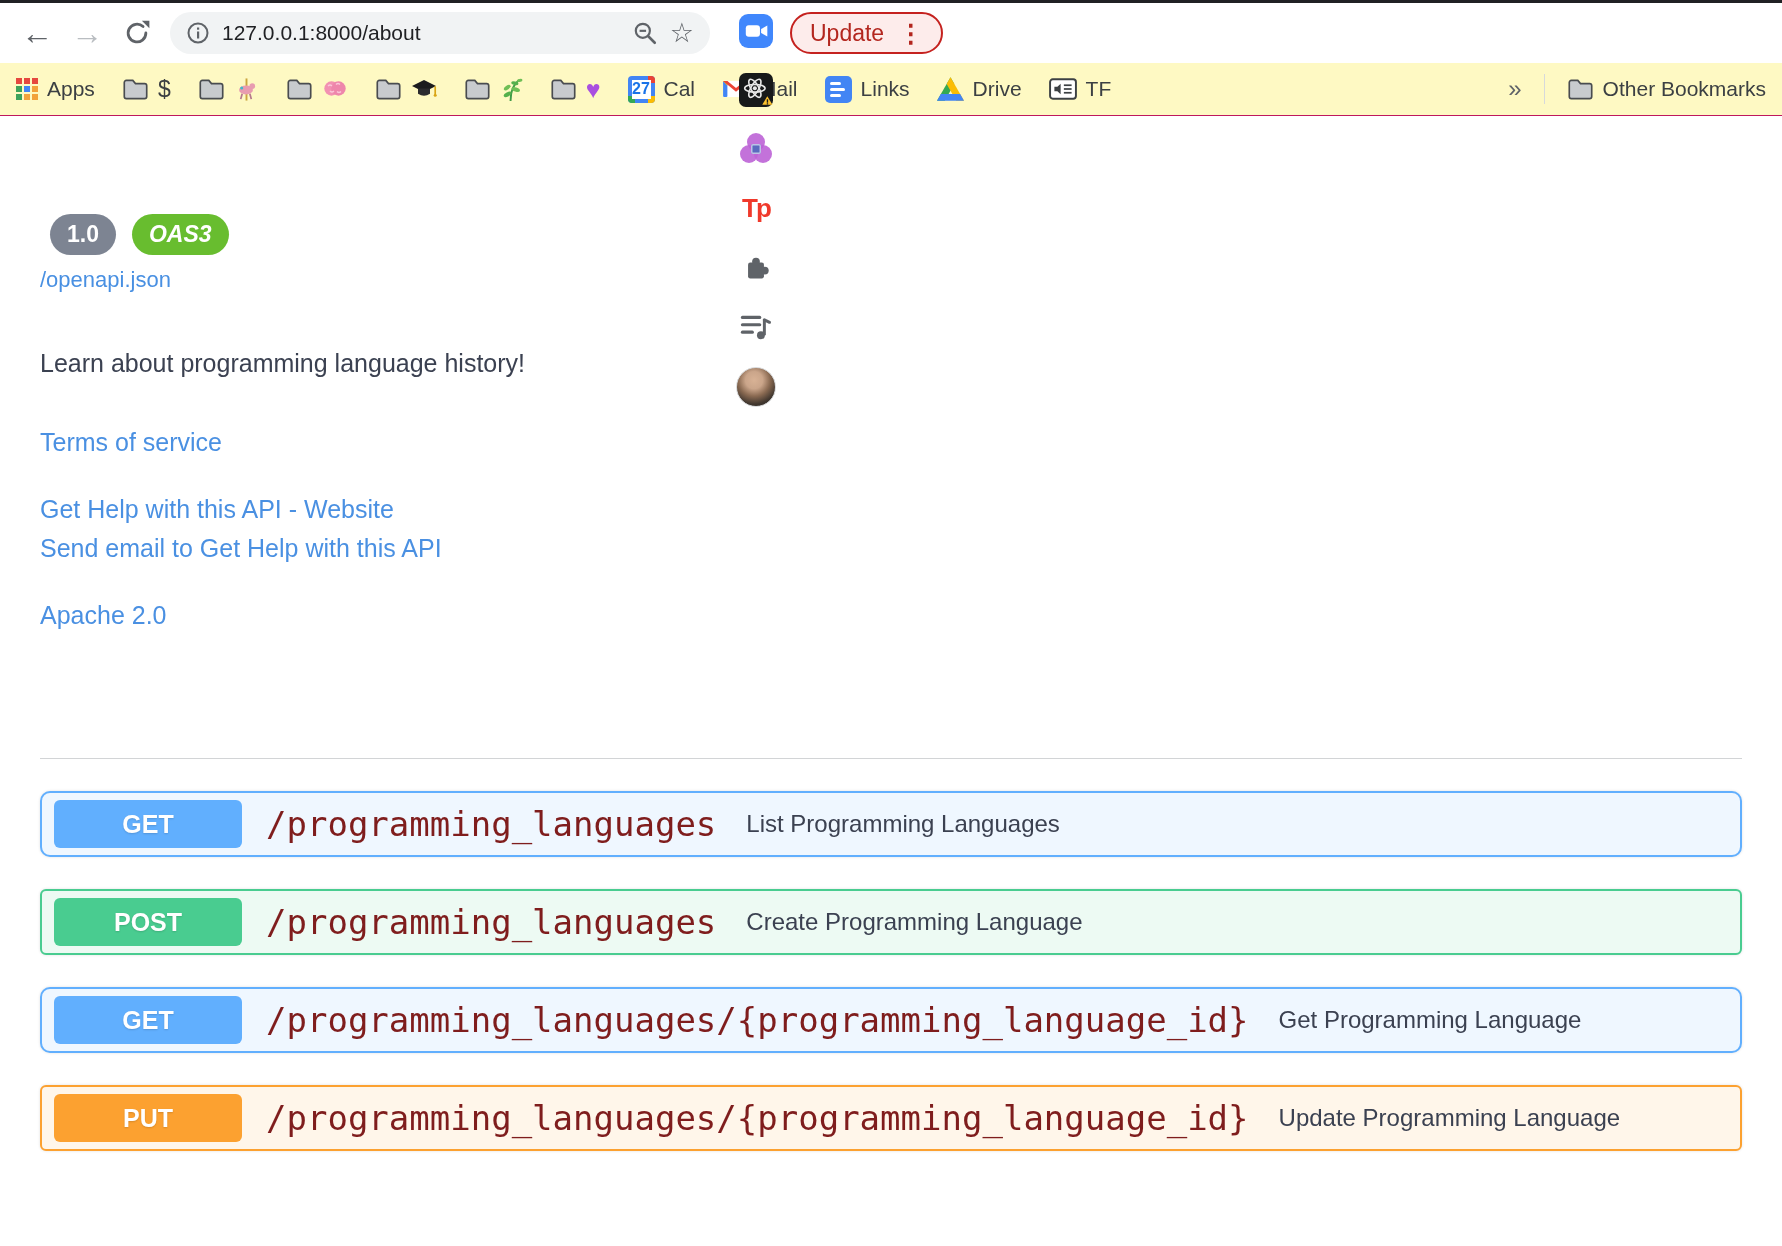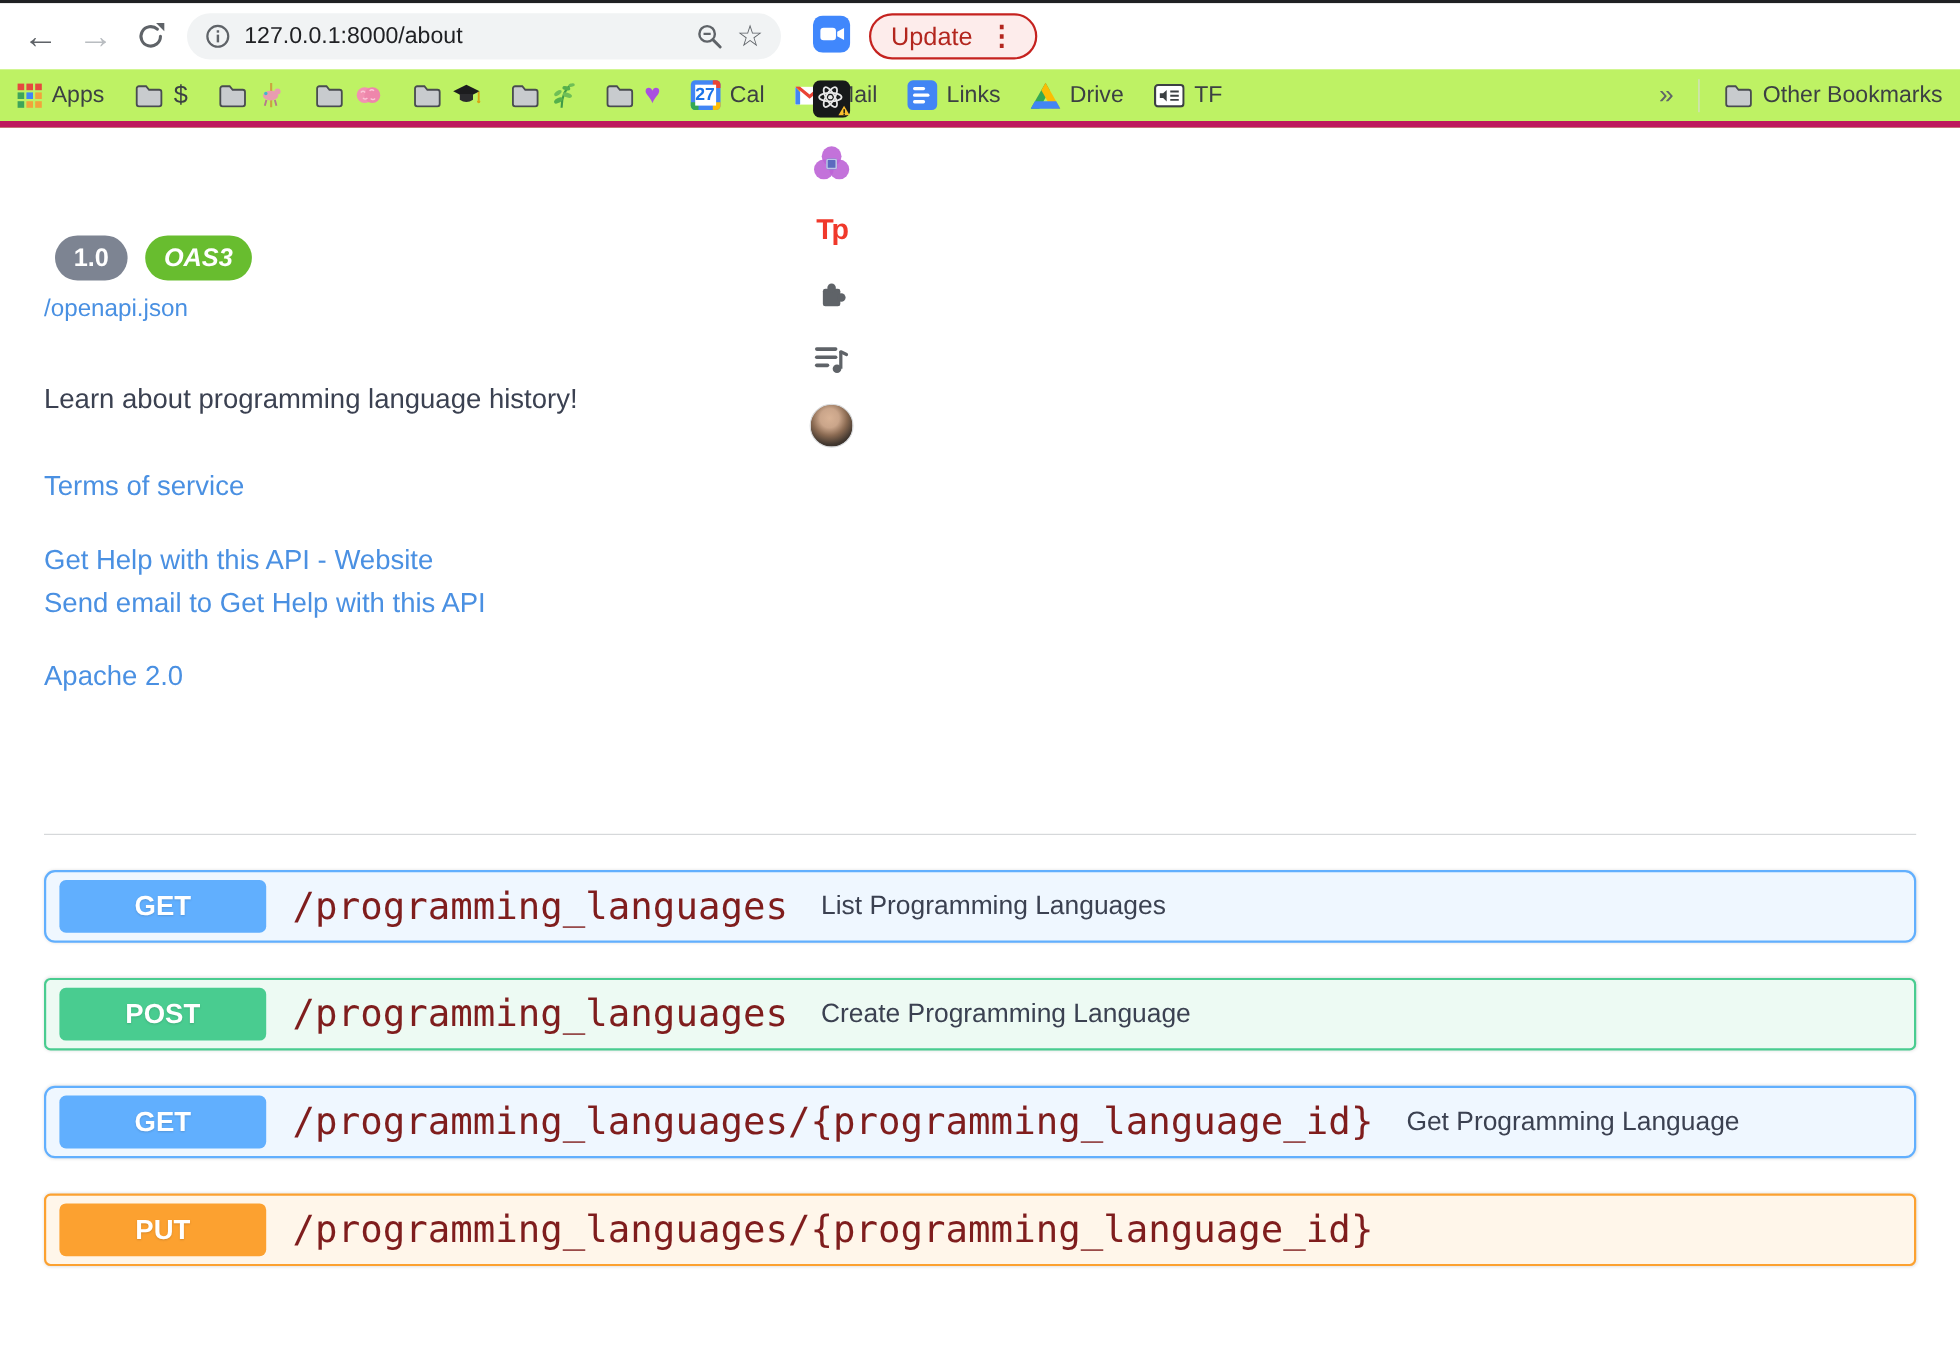--- a/index.html
+++ b/index.html
@@ -33,22 +33,22 @@
                        box-shadow: inset 0 0 0 1.5px rgba(255,255,255,.6); }
   .avatar { width:40px; height:40px; border-radius:50%;
             background: radial-gradient(circle at 45% 32%, #d8b295 0%, #caa58a 26%, #8a6a52 48%, #41372f 72%, #262220 100%);
             border:1px solid #d8dadc; cursor:pointer; flex:none; }
   .update-pill { margin-left:14px; height:42px; border:2px solid #c5221f; background:#fdeceb; border-radius:21px;
                  display:flex; align-items:center; gap:14px; padding:0 18px; cursor:pointer; flex:none; }
   .update-pill .label { color:#b3261e; font-size:23px; }
   .update-pill .kebab { color:#b3261e; font-size:25px; font-weight:bold; line-height:1; }
 
   
-  .bookmarks { height:53px; display:flex; align-items:center; padding:0 16px; gap:27px; border-bottom:6px solid #be185d;
-               font-size:21px; color:#3c4043; background:#bef264; }
+  .bookmarks { height:53px; display:flex; align-items:center; padding:0 16px; gap:27px; border-bottom:1px solid #be185d;
+               font-size:21px; color:#3c4043; background:#fef9c3; }
   .bm-item { display:flex; align-items:center; gap:9px; cursor:pointer; white-space:nowrap; }
   .apps-grid { display:grid; grid-template-columns:repeat(3,6px); grid-template-rows:repeat(3,6px); gap:2px; }
   .apps-grid i { display:block; }
   .bm-right { margin-left:auto; display:flex; align-items:center; gap:22px; }
   .bm-sep { width:1px; height:30px; background:#d7d9db; }
   .overflow-glyph { font-size:24px; color:#5f6368; }
   .heart-glyph { font-size:25px; color:#a94fe0; line-height:1; }
   .dollar-glyph { font-size:23px; color:#3c4043; }
   .cal-icon { position:relative; width:27px; height:27px; background:#4285f4; border-radius:4px; flex:none; }
   .cal-icon .page { position:absolute; inset:4px; background:#fff; display:flex; align-items:center; justify-content:center;
@@ -403,16 +403,17 @@
 
     <div class="opblock op-get">
       <span class="method m-get">GET</span>
       <span class="path">/programming_languages/{programming_language_id}</span>
       <span class="summary">Get Programming Language</span>
     </div>
 
     <div class="opblock op-put">
       <span class="method m-put">PUT</span>
       <span class="path">/programming_languages/{programming_language_id}</span>
+      <span class="summary">Update Programming Language</span>
     </div>
 
   </div>
 </div>
 
 </body></html>

